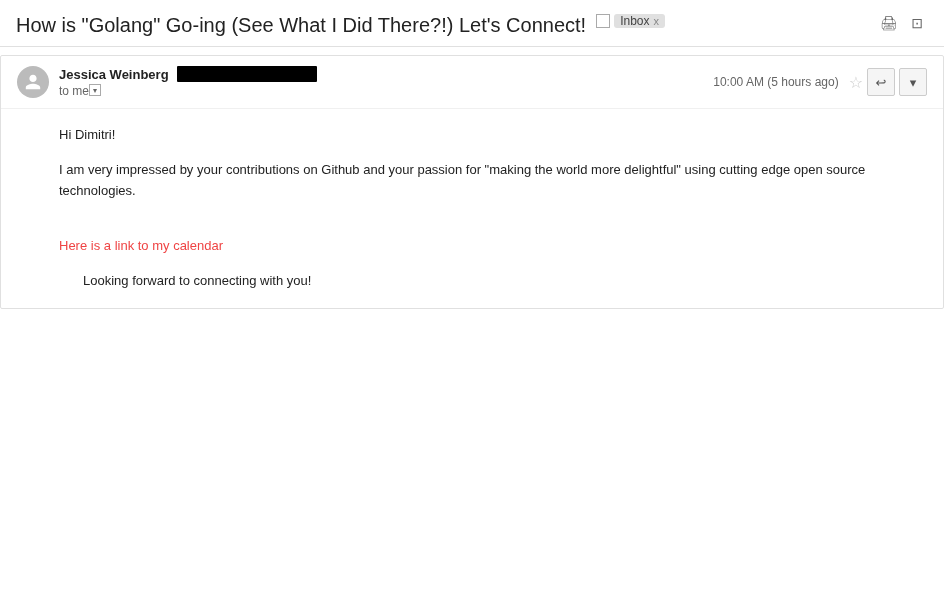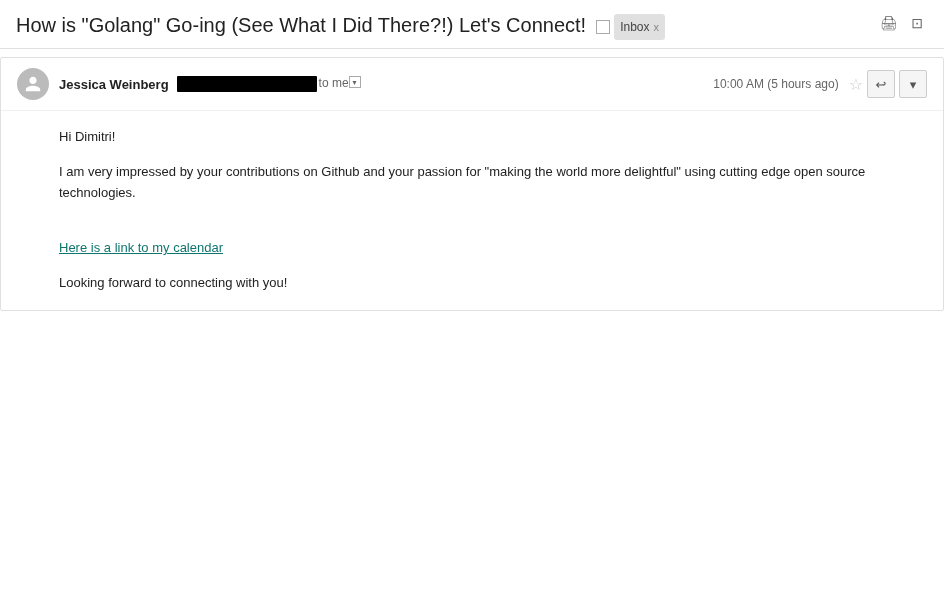--- a/index.html
+++ b/index.html
@@ -56,21 +56,21 @@
       background: #fff;
       display: inline-block;
       cursor: pointer;
     }
 
     .inbox-tag {
       display: inline-flex;
       align-items: center;
       background: #e0e0e0;
       border-radius: 3px;
-      padding: 6px 6px;
+      padding: 0 6px;
       font-size: 12px;
       color: #444;
       gap: 4px;
     }
 
     .inbox-tag-close {
       font-size: 11px;
       color: #888;
       cursor: pointer;
       line-height: 1;
@@ -119,21 +119,21 @@
       align-items: center;
       justify-content: center;
       color: #fff;
       font-size: 16px;
       flex-shrink: 0;
     }
 
     .sender-info {
       flex: 1;
       display: flex;
-      flex-direction: row;
+      flex-direction: column;
       gap: 2px;
     }
 
     .sender-name-row {
       display: flex;
       align-items: center;
       gap: 8px;
     }
 
     .sender-name {
@@ -211,25 +211,25 @@
       color: #222;
       font-size: 13px;
     }
 
     .message-body p {
       margin-bottom: 14px;
     }
 
     .message-body p:last-child {
       margin-bottom: 0;
+      margin-left: 24px;
     }
 
     .calendar-link {
-      color: #0f766e;
-      text-decoration: underline;
+      color: #ef4444;
       cursor: pointer;
     }
   </style>
 </head>
 <body>
 
 <div class="email-container">
 
   <div class="email-header">
     <div class="email-subject-area">

